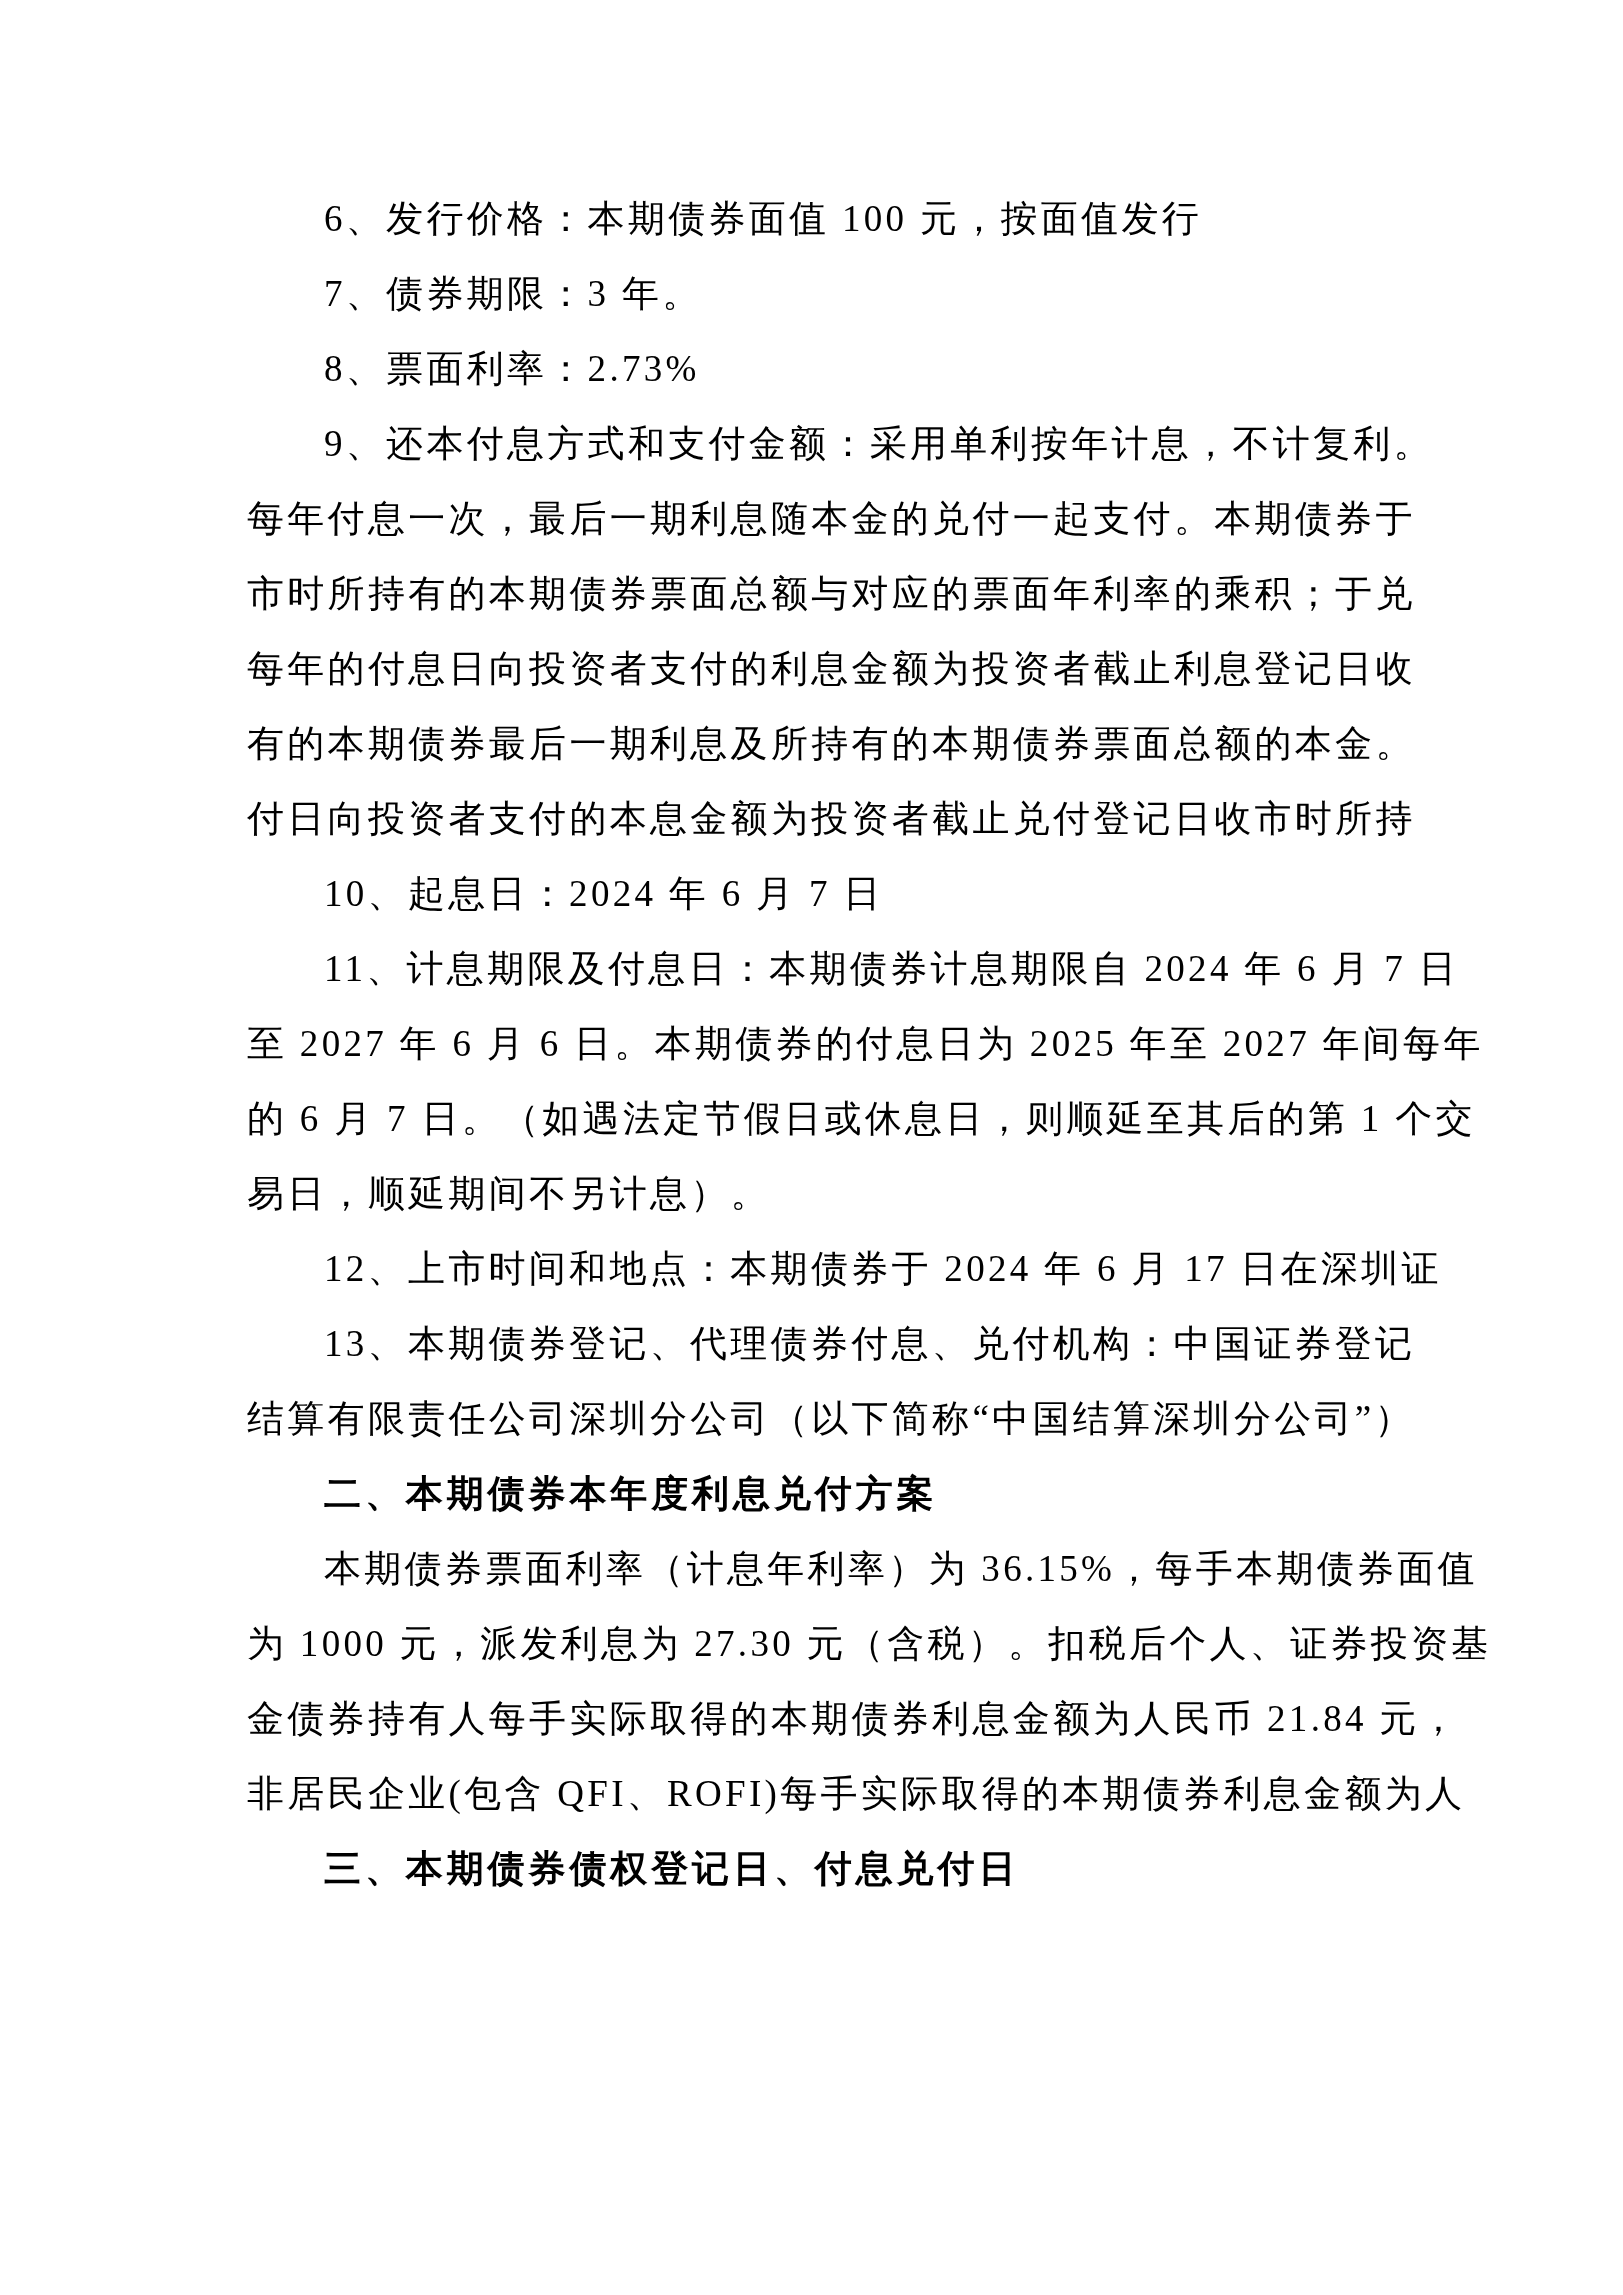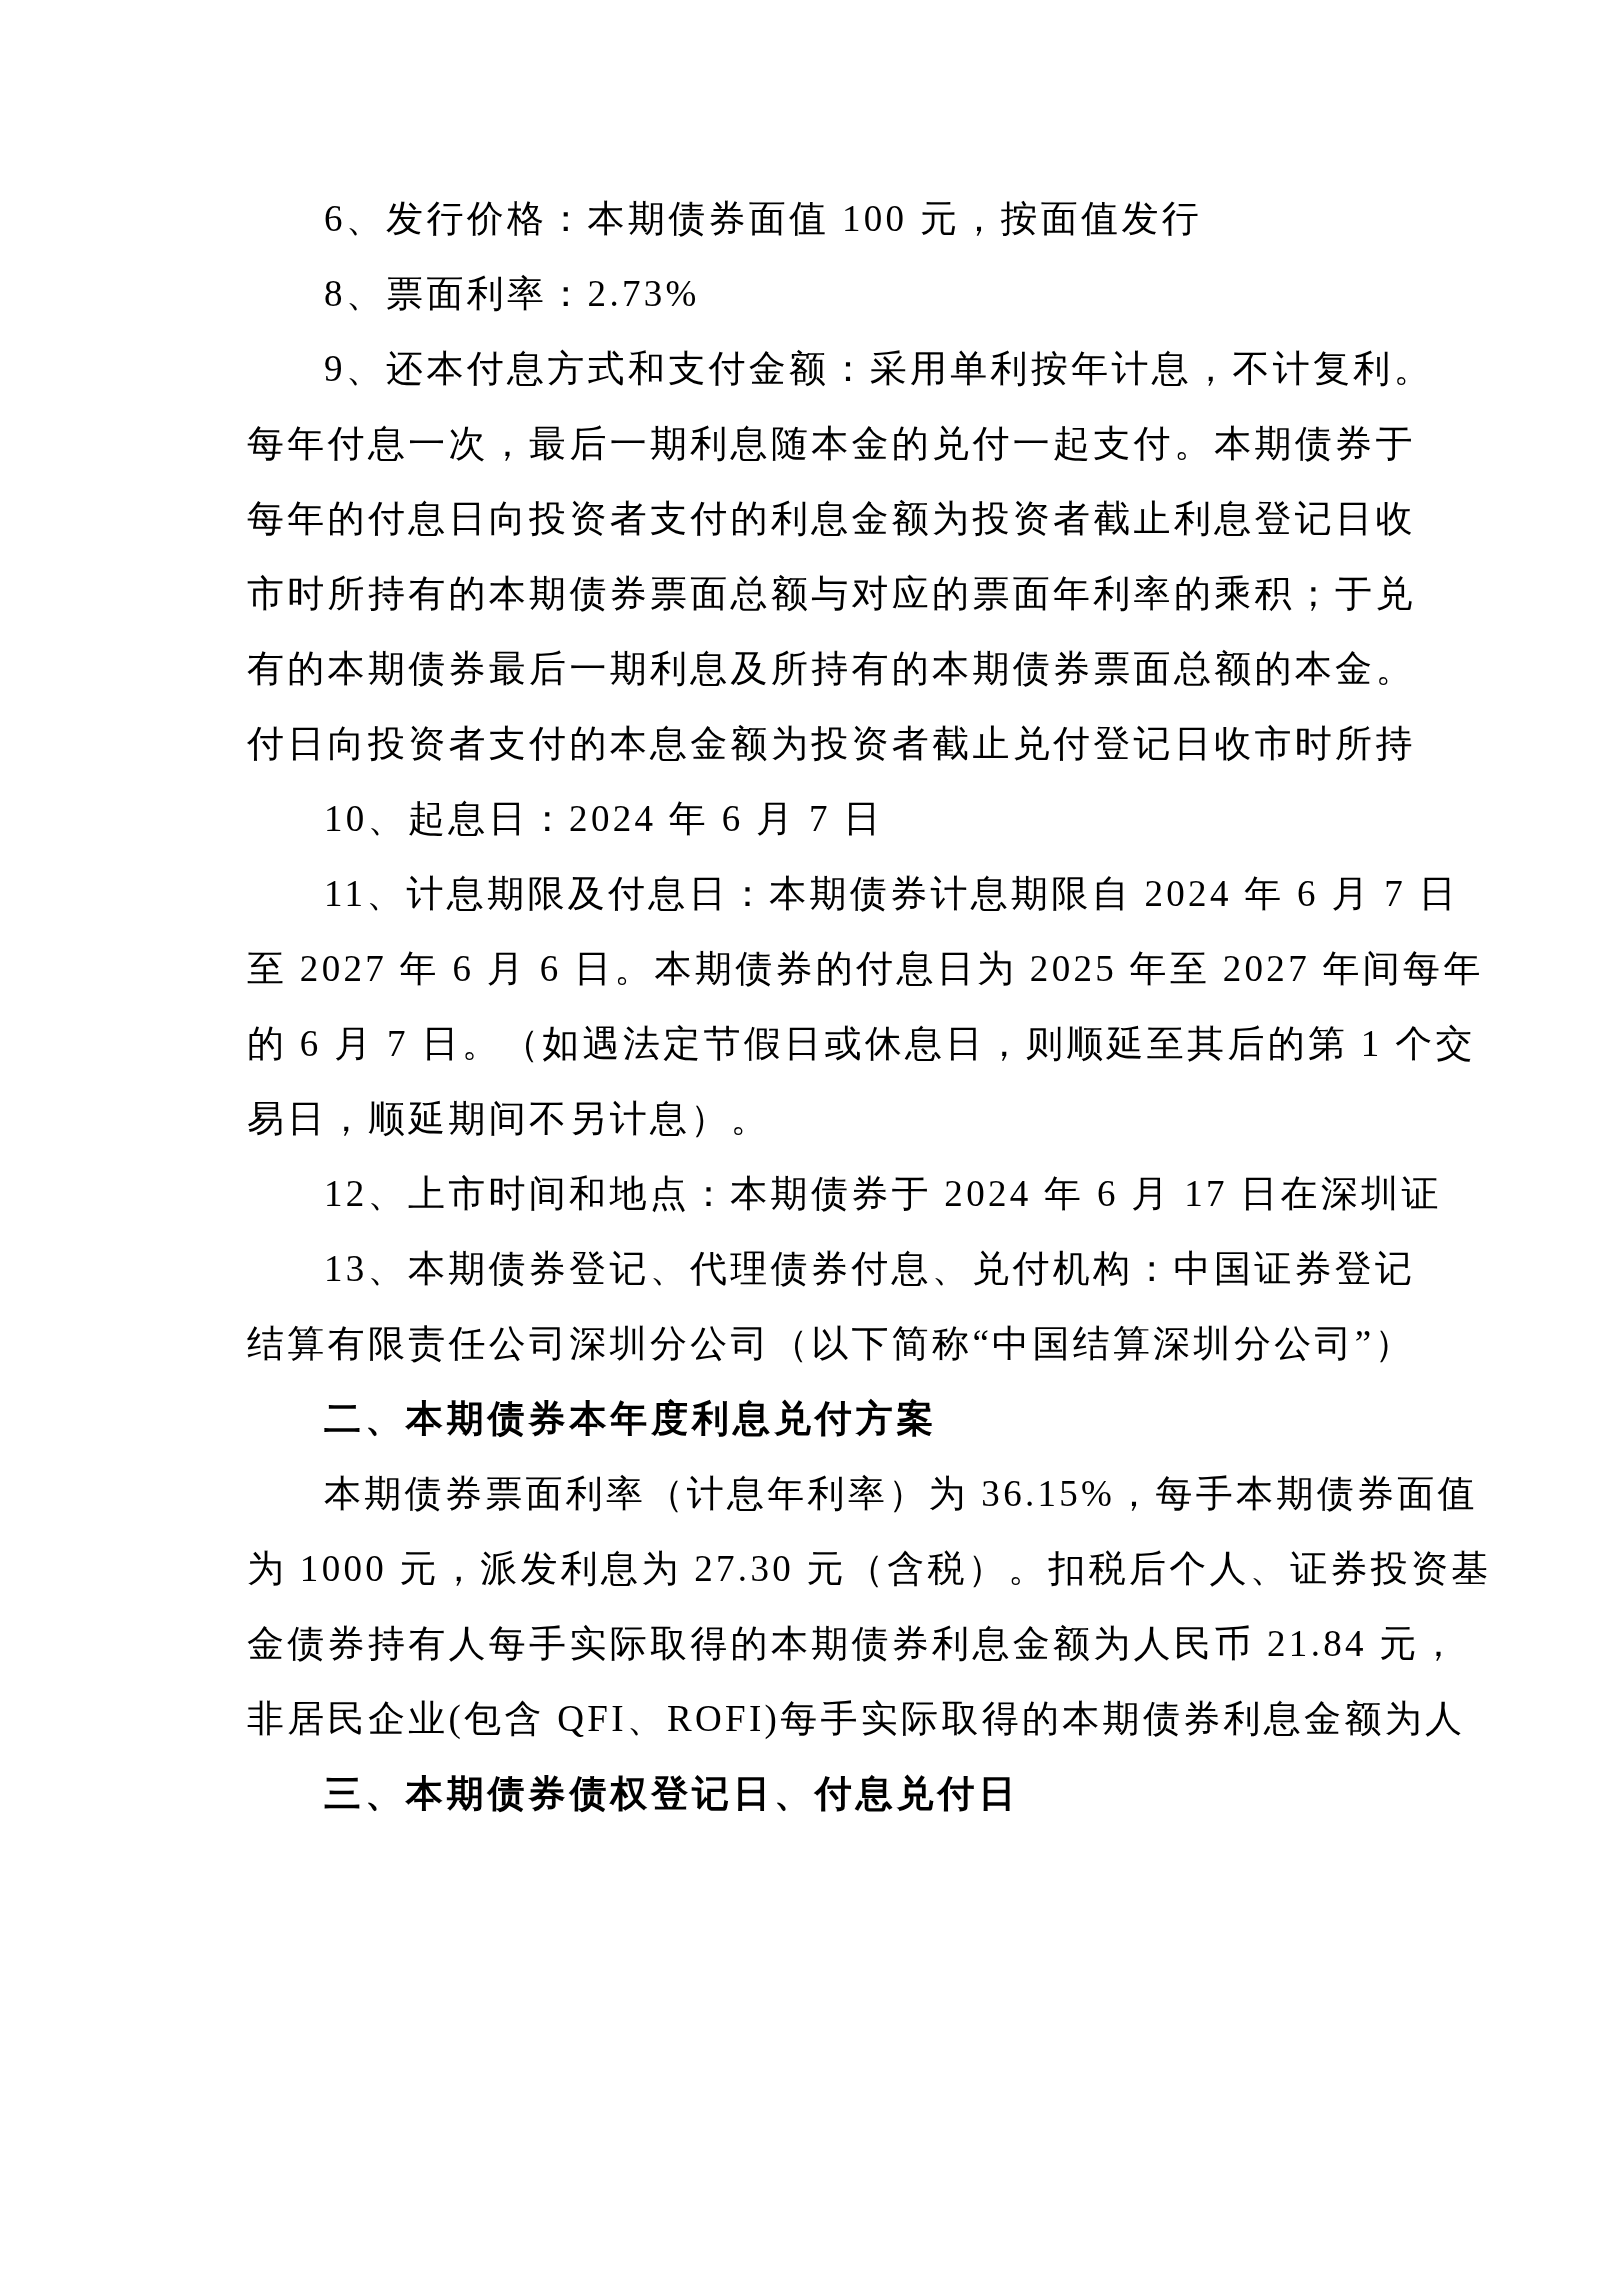--- a/index.html
+++ b/index.html
@@ -37,25 +37,26 @@
     font-weight: bold;
     letter-spacing: 3.9px;
   }
 </style>
 </head>
 <body>
 
 <div class="page">
   <div class="textblock">
     <div class="line indent">6、发行价格：本期债券面值 100 元，按面值发行</div>
+    <div class="line indent">7、债券期限：3 年。</div>
     <div class="line indent">8、票面利率：2.73%</div>
     <div class="line indent">9、还本付息方式和支付金额：采用单利按年计息，不计复利。</div>
     <div class="line">每年付息一次，最后一期利息随本金的兑付一起支付。本期债券于</div>
+    <div class="line">市时所持有的本期债券票面总额与对应的票面年利率的乘积；于兑</div>
     <div class="line">每年的付息日向投资者支付的利息金额为投资者截止利息登记日收</div>
-    <div class="line">市时所持有的本期债券票面总额与对应的票面年利率的乘积；于兑</div>
     <div class="line">有的本期债券最后一期利息及所持有的本期债券票面总额的本金。</div>
     <div class="line">付日向投资者支付的本息金额为投资者截止兑付登记日收市时所持</div>
     <div class="line indent">10、起息日：2024 年 6 月 7 日</div>
     <div class="line indent">11、计息期限及付息日：本期债券计息期限自 2024 年 6 月 7 日</div>
     <div class="line">至 2027 年 6 月 6 日。本期债券的付息日为 2025 年至 2027 年间每年</div>
     <div class="line">的 6 月 7 日。（如遇法定节假日或休息日，则顺延至其后的第 1 个交</div>
     <div class="line">易日，顺延期间不另计息）。</div>
     <div class="line indent">12、上市时间和地点：本期债券于 2024 年 6 月 17 日在深圳证</div>
     <div class="line indent">13、本期债券登记、代理债券付息、兑付机构：中国证券登记</div>
     <div class="line">结算有限责任公司深圳分公司（以下简称“中国结算深圳分公司”）</div>

